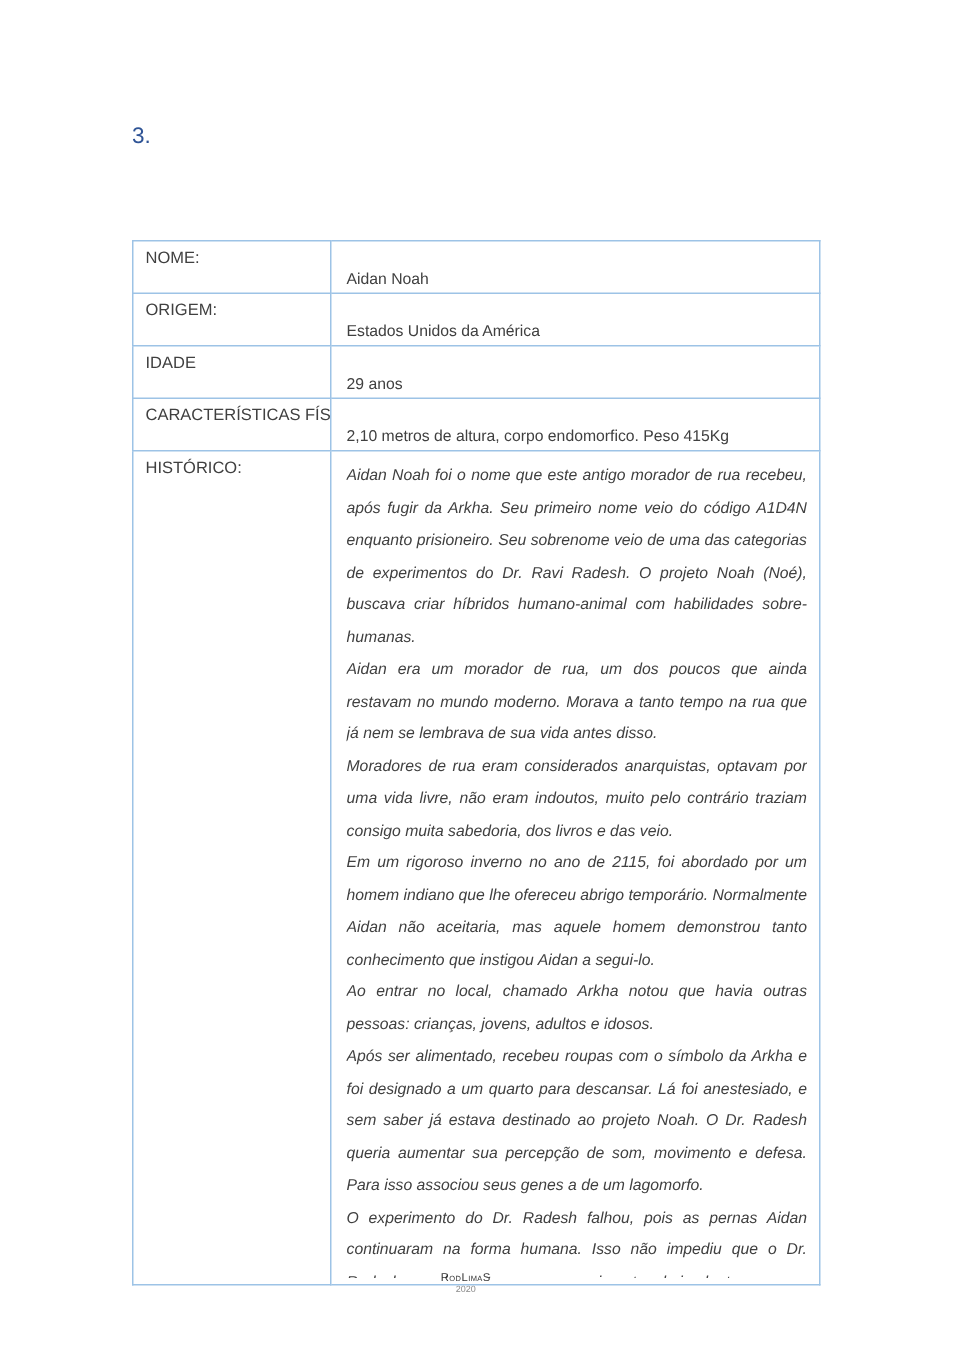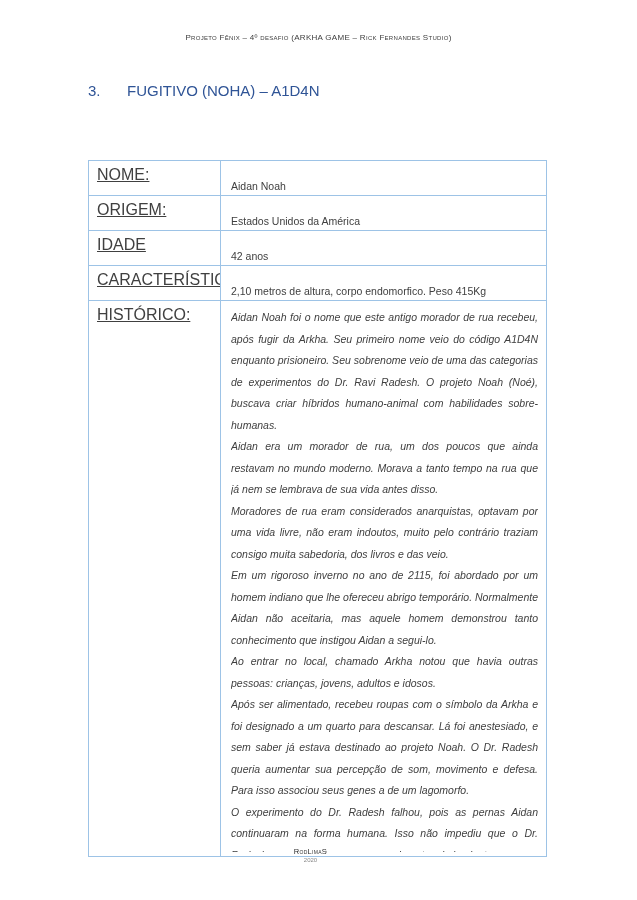--- a/index.html
+++ b/index.html
@@ -59,25 +59,24 @@
   }
   table.ficha col.c1 { width: 132px; }
   table.ficha col.c2 { width: 326px; }
   table.ficha td {
     border: 1px solid #9DC3E6;
     vertical-align: top;
     color: #404040;
   }
   table.ficha tr.r { height: 23px; }
   td.lab {
-    font-size: 16px;
+    font-size: 11px;
     padding: 5px 4px 3px 8px;
     white-space: nowrap;
     overflow: hidden;
-    text-decoration: underline;
   }
   td.val {
     font-size: 10.5px;
     padding: 19px 8px 3px 10px;
   }
   tr.rh { height: 491px; }
   td.hist { padding: 6px 8px 4px 10px; }
   .hist-text {
     height: 545px;
     overflow: hidden;
@@ -107,45 +106,43 @@
     font-size: 6px;
     color: #8a8a8a;
     margin-top: 1px;
   }
 </style>
 </head>
 <body>
 
 <div class="page">
 
-  <div class="doc-header">Projeto Fênix – 4º desafio (ARKHA GAME – Rick Fernandes Studio)</div>
 
   <div class="section-heading">
     <span class="num">3.</span>
-    <span class="ttl">FUGITIVO (NOHA) – A1D4N</span>
   </div>
 
 
   <table class="ficha">
     <colgroup>
         <col class="c1">
         <col class="c2">
       </colgroup>
     <tbody>
       <tr class="r">
         <td class="lab">NOME:</td>
         <td class="val">Aidan Noah</td>
       </tr>
       <tr class="r">
         <td class="lab">ORIGEM:</td>
         <td class="val">Estados Unidos da América</td>
       </tr>
       <tr class="r">
         <td class="lab">IDADE</td>
-        <td class="val">42 anos</td>
+        <td class="val">29 anos</td>
       </tr>
       <tr class="r">
         <td class="lab">CARACTERÍSTICAS FÍSICAS:</td>
         <td class="val">2,10 metros de altura, corpo endomorfico. Peso 415Kg</td>
       </tr>
       <tr class="rh">
         <td class="lab">HISTÓRICO:</td>
         <td class="val hist">
           <div class="hist-text">
             <p>Aidan Noah foi o nome que este antigo morador de rua recebeu, após fugir da Arkha. Seu primeiro nome veio do código A1D4N enquanto prisioneiro. Seu sobrenome veio de uma das categorias de experimentos do Dr. Ravi Radesh. O projeto Noah (Noé), buscava criar híbridos humano-animal com habilidades sobre-humanas.</p>

